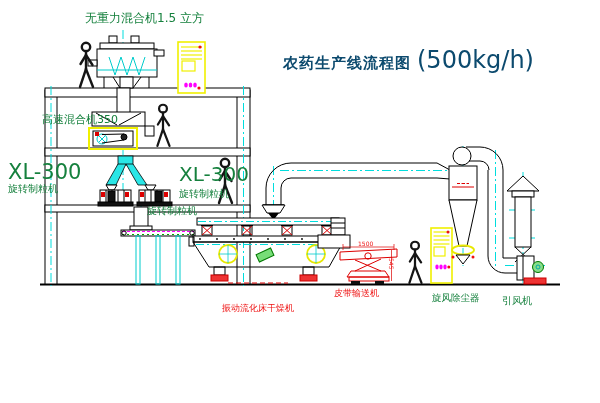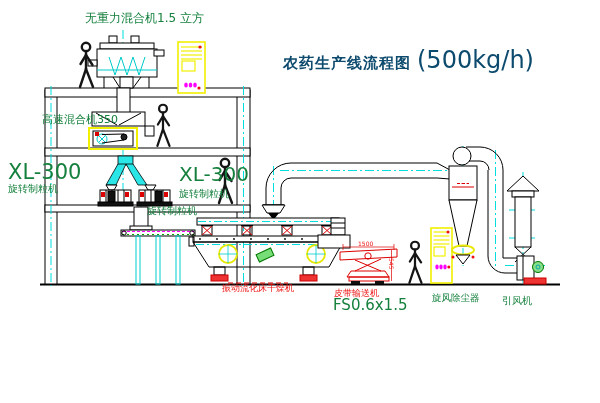--- a/index.html
+++ b/index.html
@@ -310,20 +310,19 @@
     <span class="title-cap">(500kg/h)</span>
   </div>
 
   <div class="lbl magenta" style="left:85px;top:12px;font-size:12px;">无重力混合机1.5 立方</div>
   <div class="lbl magenta" style="left:42px;top:114px;font-size:11px;">高速混合机350</div>
   <div class="lbl magenta" style="left:8px;top:162px;font-size:21px;">XL-300</div>
   <div class="lbl magenta" style="left:8px;top:184px;font-size:10px;">旋转制粒机</div>
   <div class="lbl magenta" style="left:179px;top:164px;font-size:20px;">XL-300</div>
   <div class="lbl magenta" style="left:179px;top:189px;font-size:10px;">旋转制粒机</div>
   <div class="lbl magenta" style="left:147px;top:206px;font-size:10px;">旋转制粒机</div>
-  <div class="lbl red" style="left:222px;top:284px;font-size:9px;">振动流化床干燥机</div>
+  <div class="lbl red" style="left:222px;top:304px;font-size:9px;">振动流化床干燥机</div>
   <div class="lbl red" style="left:334px;top:289px;font-size:9px;">皮带输送机</div>
-  <div class="lbl magenta" style="left:333px;top:298px;font-size:15px;">FS0.6x1.5</div>
   <div class="lbl magenta" style="left:432px;top:293px;font-size:9.5px;">旋风除尘器</div>
   <div class="lbl magenta" style="left:502px;top:296px;font-size:10px;">引风机</div>
   <div class="lbl red" style="left:358px;top:241px;font-size:6px;">1500</div>
   <div class="lbl red rot" style="left:394px;top:258px;font-size:6px;">545</div>
 </div>
 
 </body></html>

